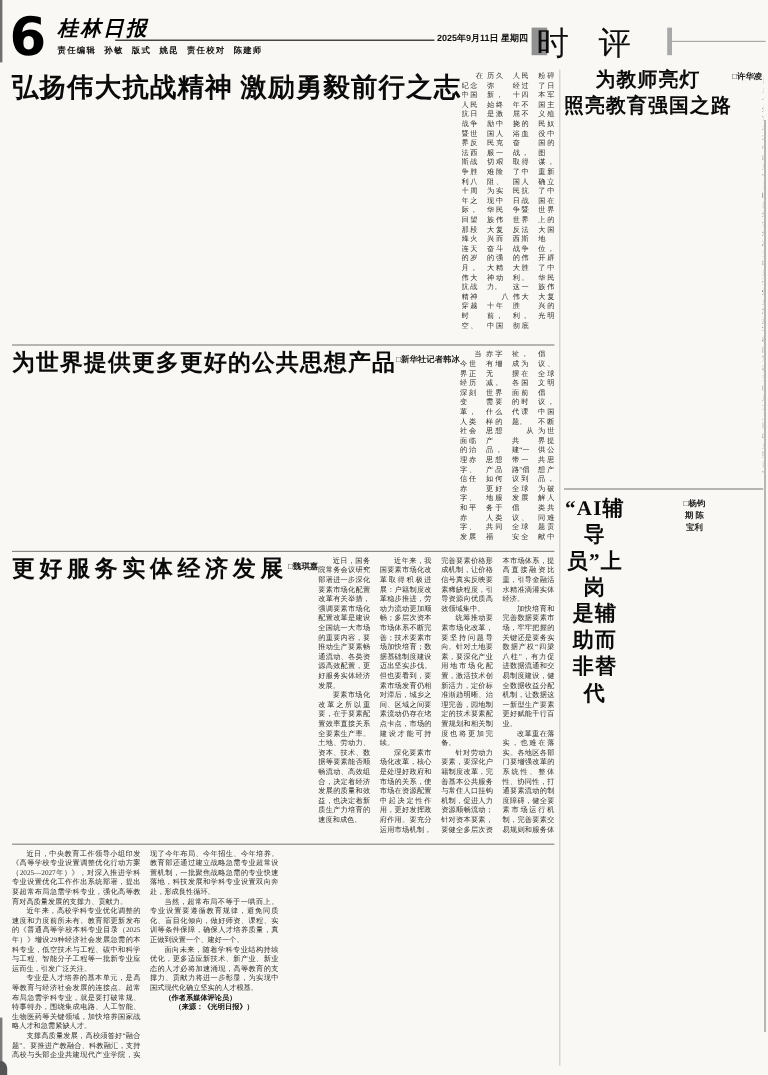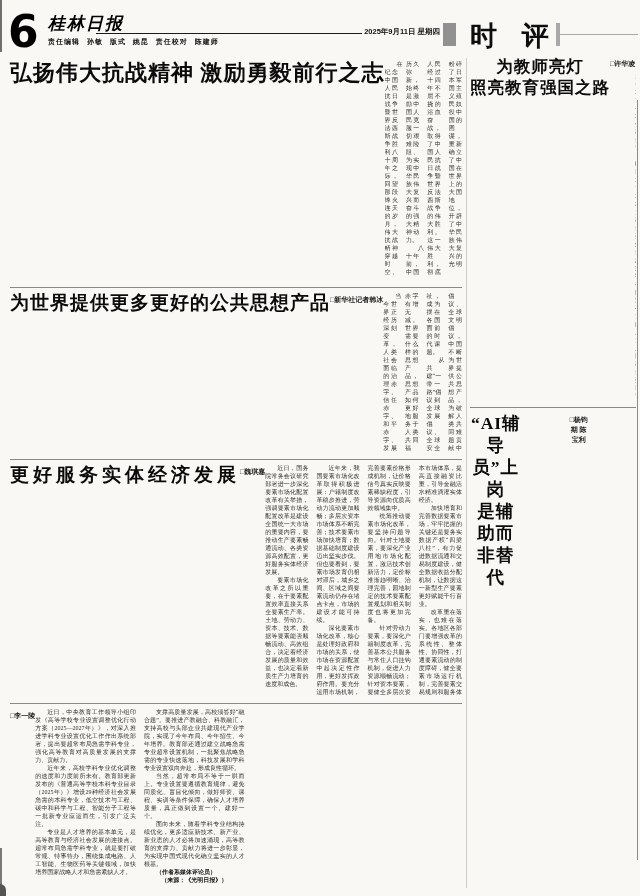--- a/index.html
+++ b/index.html
@@ -12,21 +12,21 @@
   .page-num{position:absolute;left:8px;top:10px;font-family:"DejaVu Sans","Liberation Sans",sans-serif;
     font-weight:900;font-size:44px;line-height:44px;color:#000;}
   .masthead{position:absolute;left:48px;top:12px;font-weight:bold;font-style:italic;
     font-size:17px;letter-spacing:2px;color:#000;}
   .head-rule{position:absolute;left:96px;top:33px;width:266px;height:1px;background:#1a1a1a;}
   .staff-line{position:absolute;left:48px;top:37px;font-size:7px;font-weight:bold;
     letter-spacing:1px;word-spacing:4px;color:#111;font-family:"Liberation Sans",sans-serif;}
   .date-line{position:absolute;left:364px;top:27px;width:76px;text-align:right;
     font-size:7.5px;font-weight:bold;color:#111;font-family:"Liberation Sans",sans-serif;}
   .gray-block{position:absolute;left:443px;top:23px;width:13px;height:23px;background:#919191;}
-  .section-title{position:absolute;left:470px;top:18px;font-size:27px;font-weight:bold;
+  .section-title{position:absolute;left:447px;top:18px;font-size:27px;font-weight:normal;
     letter-spacing:9px;color:#0d0d0d;text-align:right;}
   .bracket-bar{position:absolute;left:556px;top:23px;width:4px;height:23px;background:#a9a9a9;}
   .bracket-line{position:absolute;left:560px;top:34px;width:78px;height:1px;background:#a9a9a9;}
   
   .v-divider{position:absolute;left:466px;top:58px;width:1px;height:830px;background:#cfcdc8;}
   .h-sep{position:absolute;height:1px;background:#8a8a8a;}
   
   .article{position:absolute;display:flex;flex-direction:row;}
   .headline{margin:0;text-align:center;font-weight:bold;color:#0b0b0b;white-space:pre-line;}
   .h-xl{font-size:22px;line-height:26px;letter-spacing:1px;}
@@ -129,21 +129,20 @@
       <div>
           <p class="attr">（作者系国家信息中心经济预测部产业经济研究室研究员）</p>
         </div>
       <div>
           <p class="src">（来源：《经济日报》）</p>
         </div>
     </div>
   </section>
 
   <section class="article" style="left:10px;top:708px;width:452px;height:180px;">
-    <div class="byline">□李一陵</div>
     <div class="body cols4">
       <div>
           <p class="para">近日，中央教育工作领导小组印发《高等学校专业设置调整优化行动方案（2025—2027年）》，对深入推进学科专业设置优化工作作出系统部署，提出要超常布局急需学科专业，强化高等教育对高质量发展的支撑力、贡献力。</p>
           <p class="para">近年来，高校学科专业优化调整的速度和力度前所未有。教育部更新发布的《普通高等学校本科专业目录（2025年）》增设29种经济社会发展急需的本科专业，低空技术与工程、碳中和科学与工程、智能分子工程等一批新专业应运而生，引发广泛关注。</p>
           <p class="para">专业是人才培养的基本单元，是高等教育与经济社会发展的连接点。超常布局急需学科专业，就是要打破常规、特事特办，围绕集成电路、人工智能、生物医药等关键领域，加快培养国家战略人才和急需紧缺人才。</p>
           <p class="para">支撑高质量发展，高校须答好“融合题”。要推进产教融合、科教融汇，支持高校与头部企业共建现代产业学院，实现了今年布局、今年招生、今年培养。教育部还通过建立战略急需专业超常设置机制，一批聚焦战略急需的专业快速落地，科技发展和学科专业设置双向奔赴，形成良性循环。</p>
           <p class="para">当然，超常布局不等于一哄而上。专业设置要遵循教育规律，避免同质化、盲目化倾向，做好师资、课程、实训等条件保障，确保人才培养质量，真正做到设置一个、建好一个。</p>
           <p class="para">面向未来，随着学科专业结构持续优化，更多适应新技术、新产业、新业态的人才必将加速涌现，高等教育的支撑力、贡献力将进一步彰显，为实现中国式现代化确立坚实的人才根基。</p>
         </div>
       <div>

